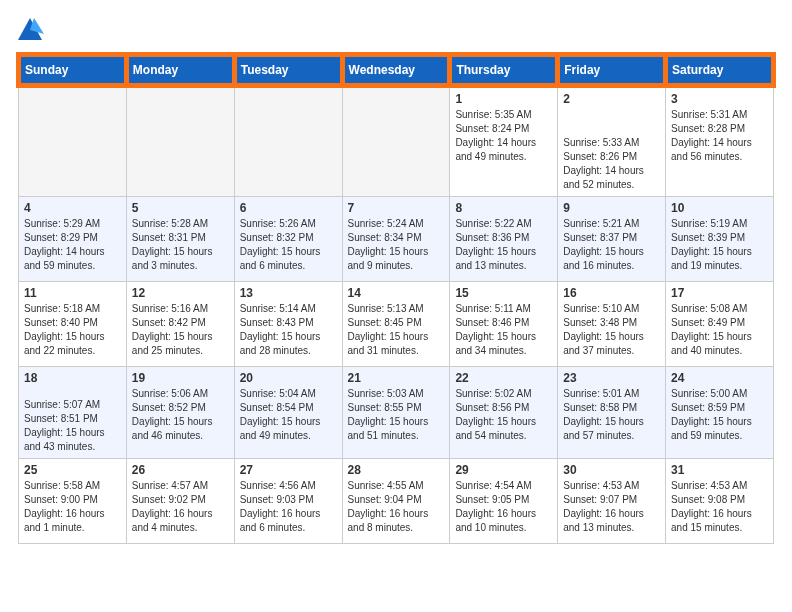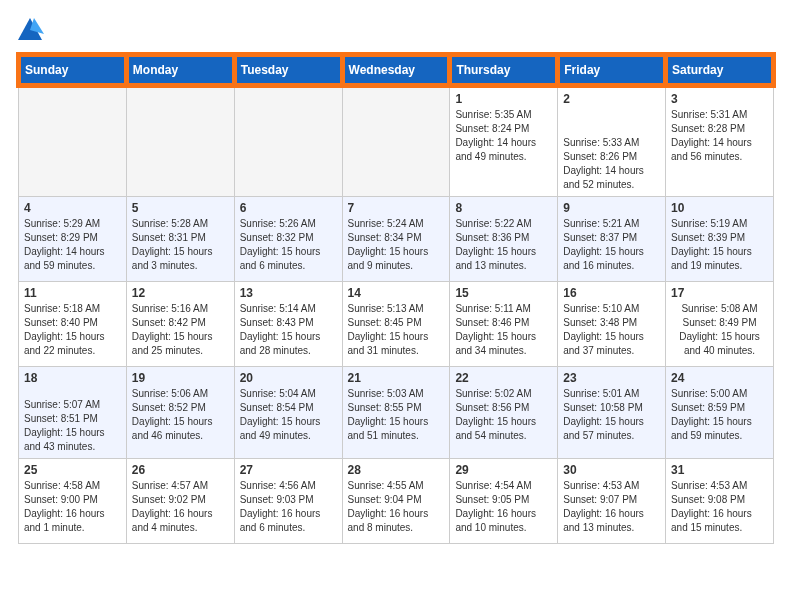--- a/index.html
+++ b/index.html
@@ -244,21 +244,21 @@
         </td>
         <td>
           <span class="day-num">16</span>
           <div class="day-info" style="white-space: pre-line;">Sunrise: 5:10 AM
 Sunset: 3:48 PM
 Daylight: 15 hours
 and 37 minutes.</div>
         </td>
         <td>
           <span class="day-num">17</span>
-          <div class="day-info" style="white-space: pre-line; text-align: center;">Sunrise: 5:08 AM
+          <div class="day-info" style="white-space: pre-line;">Sunrise: 5:08 AM
 Sunset: 8:49 PM
 Daylight: 15 hours
 and 40 minutes.</div>
         </td>
       </tr>
       <tr>
         <td>
           <span class="day-num">18</span>
           <div class="day-info" style="white-space: pre-line; margin-top: 13px;">Sunrise: 5:07 AM
 Sunset: 8:51 PM
@@ -289,36 +289,36 @@
         <td>
           <span class="day-num">22</span>
           <div class="day-info" style="white-space: pre-line;">Sunrise: 5:02 AM
 Sunset: 8:56 PM
 Daylight: 15 hours
 and 54 minutes.</div>
         </td>
         <td>
           <span class="day-num">23</span>
           <div class="day-info" style="white-space: pre-line;">Sunrise: 5:01 AM
-Sunset: 10:58 PM
+Sunset: 8:58 PM
 Daylight: 15 hours
 and 57 minutes.</div>
         </td>
         <td>
           <span class="day-num">24</span>
           <div class="day-info" style="white-space: pre-line;">Sunrise: 5:00 AM
 Sunset: 8:59 PM
 Daylight: 15 hours
 and 59 minutes.</div>
         </td>
       </tr>
       <tr>
         <td>
           <span class="day-num">25</span>
-          <div class="day-info" style="white-space: pre-line;">Sunrise: 4:58 AM
+          <div class="day-info" style="white-space: pre-line;">Sunrise: 5:58 AM
 Sunset: 9:00 PM
 Daylight: 16 hours
 and 1 minute.</div>
         </td>
         <td>
           <span class="day-num">26</span>
           <div class="day-info" style="white-space: pre-line;">Sunrise: 4:57 AM
 Sunset: 9:02 PM
 Daylight: 16 hours
 and 4 minutes.</div>

